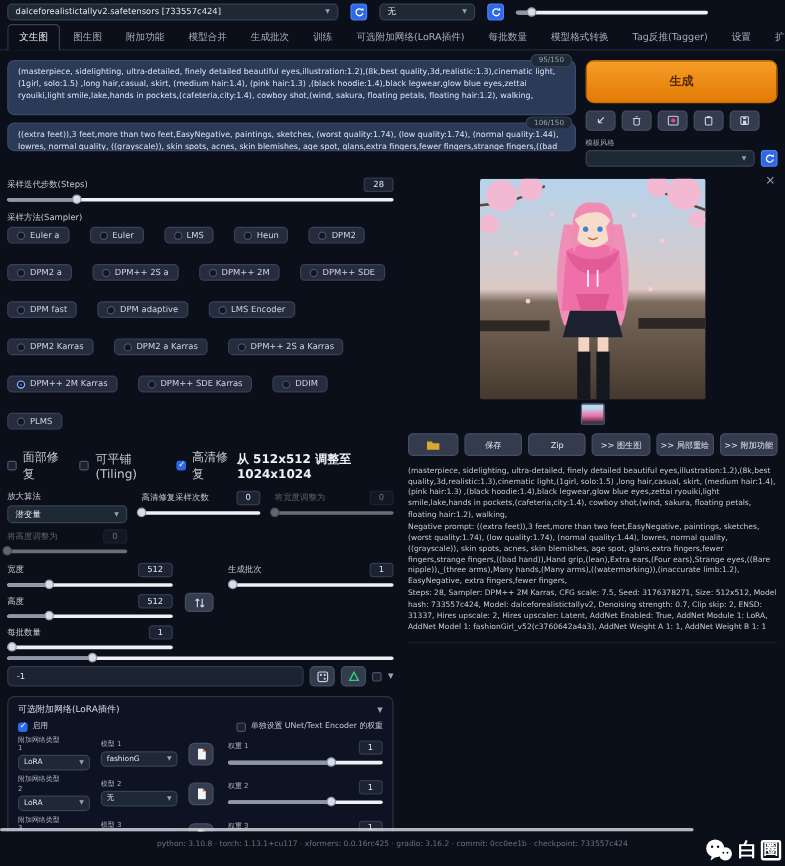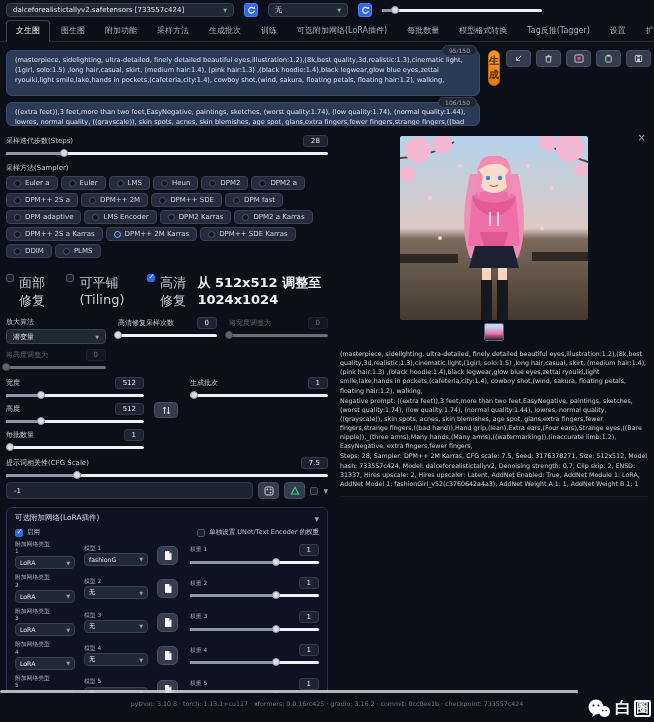--- a/index.html
+++ b/index.html
@@ -3,40 +3,40 @@
 <meta charset="utf-8">
 <style>
   *{box-sizing:border-box;margin:0;padding:0}
   body{background:#0b0f19;font-family:"DejaVu Sans","Liberation Sans",sans-serif;color:#d1d5db}
   .app{position:relative;width:654px;height:722px;background:#0b0f19;overflow:hidden}
 
   
   .topbar{display:flex;align-items:center;gap:10px;padding:3px 6px 2px;height:19px}
   .select{background:#1f2835;border:1px solid #364154;border-radius:4px;height:14px;display:flex;align-items:center;justify-content:space-between;gap:6px;padding:0 6px;font-size:7px;color:#e2e6ee;white-space:nowrap;overflow:hidden}
   .select .arrow{font-size:5px;color:#98a1b3}
-  .ckpt{width:228px}
+  .ckpt{width:276px}
   .vae{width:80px}
   .iconbtn-blue{width:14px;height:14px;border-radius:3px;background:#2d68e8;border:1px solid #4a80f0;display:flex;align-items:center;justify-content:center;flex:0 0 auto}
   .clip-slider{width:160px}
 
   
   .tabs{display:flex;align-items:flex-end;gap:2px;padding:2px 6px 0;border-bottom:1px solid #222a38;height:23px}
   .tab{font-size:8px;color:#a7adbb;padding:4px 9px 5px;cursor:default;white-space:nowrap}
   .tab.sel{color:#f1f3f7;border:1px solid #3a4254;border-bottom-color:#0b0f19;border-radius:4px 4px 0 0;background:#0b0f19;margin-bottom:-1px}
 
   
   .prompt-section{display:flex;gap:8px;padding:8px 6px 4px}
   .prompt-col{flex:1;display:flex;flex-direction:column;gap:6px}
   .ta-wrap{position:relative}
   .counter{position:absolute;top:-5px;right:3px;background:#1f2835;border:1px solid #364154;border-radius:7px;font-size:6px;color:#9aa2b2;padding:1px 6px;z-index:2}
   .textarea{width:100%;background:#2b3a57;border:1px solid #3a4a6b;border-radius:6px;color:#dce4f5;font-size:6.6px;line-height:1.5;padding:5px 8px;overflow:hidden}
   .ta-prompt{height:46px}
   .ta-neg{height:24px}
 
-  .gen-col{width:160px;display:flex;flex-direction:row;gap:6px}
+  .gen-col{width:160px;display:flex;flex-direction:column;gap:6px}
   .generate{height:36px;background:linear-gradient(#f59d28,#e27b04);border:1px solid #c66a05;border-radius:7px;color:#55280a;font-weight:bold;font-size:10px;display:flex;align-items:center;justify-content:center}
   .tools{display:flex;gap:5px}
   .tool{width:25px;height:17px;background:#333b4d;border:1px solid #454f64;border-radius:4px;display:flex;align-items:center;justify-content:center}
   .style-row{display:flex;flex-direction:column;gap:1px}
   .style-lbl{font-size:6px;color:#a7adbb}
   .style-line{display:flex;gap:5px;align-items:center}
   .style-sel{flex:1}
 
   
   .cols{display:flex;gap:12px;padding:2px 6px 0}
@@ -45,29 +45,29 @@
 
   .lbl{font-size:7px;color:#c3c9d4}
   .valbox{background:#1c2433;border:1px solid #323b4e;border-radius:3px;padding:0 7px;font-size:7px;color:#e2e6ee;min-width:18px;text-align:center;line-height:10px}
   .ctl-top{display:flex;justify-content:space-between;align-items:center;margin:3px 0 2px}
   .slider{position:relative;height:9px}
   .slider::before{content:"";position:absolute;left:0;right:0;top:3px;height:3px;background:#eef1f5;border-radius:2px}
   .slider .fill{position:absolute;left:0;top:3px;height:3px;background:#8e98a9;border-radius:2px}
   .slider .handle{position:absolute;top:0;width:8px;height:8px;background:#d9dee6;border:1px solid #8e98a9;border-radius:50%;transform:translateX(-50%)}
   .dis{opacity:.42}
 
-  .pills{display:flex;flex-wrap:wrap;gap:3px;margin:3px 0 16px}
+  .pills{display:flex;flex-wrap:wrap;gap:17px;margin:3px 0 16px}
   .pill{display:flex;align-items:center;gap:4px;background:#242c3d;border:1px solid #38415a;border-radius:4px;padding:2px 7px;font-size:7px;color:#cfd4de}
   .dot{width:7px;height:7px;border-radius:50%;background:#101624;border:1px solid #4a5268;flex:0 0 auto}
   .pill.sel .dot{background:#2d68e8;border-color:#8fb0f3;box-shadow:inset 0 0 0 1.5px #101624}
 
   .cb{width:8px;height:8px;border:1px solid #4a5468;border-radius:2px;background:#1a2130;flex:0 0 auto;position:relative}
   .cb.on{background:#2d68e8;border-color:#2d68e8}
   .cb.on::after{content:"✓";position:absolute;left:0.5px;top:-2px;font-size:7px;color:#fff}
-  .cbrow{display:flex;align-items:flex-start;gap:5px;font-size:13px;color:#c3c9d4;margin:6px 0 4px}
+  .cbrow{display:flex;align-items:center;gap:5px;font-size:10px;color:#c3c9d4;margin:6px 0 4px}
   .hires-note{color:#eef1f5;font-weight:bold}
 
   .grid3{display:grid;grid-template-columns:100px 1fr 1fr;column-gap:12px;row-gap:2px;margin-top:2px}
   .whgrid{display:grid;grid-template-columns:1fr 26px 1fr;column-gap:10px;row-gap:0;align-items:end;margin-top:2px}
   .swapbtn{width:24px;height:16px;background:#333b4d;border:1px solid #454f64;border-radius:4px;display:flex;align-items:center;justify-content:center;margin-bottom:8px}
 
   .seed-label{margin-top:5px}
   .seed-row{display:flex;align-items:center;gap:5px;margin-top:2px}
   .input{flex:1;height:17px;background:#1c2433;border:1px solid #323b4e;border-radius:4px;font-size:7px;color:#e2e6ee;display:flex;align-items:center;padding:0 7px}
   .sqbtn{width:21px;height:17px;background:#333b4d;border:1px solid #454f64;border-radius:4px;display:flex;align-items:center;justify-content:center;flex:0 0 auto}
@@ -135,21 +135,21 @@
     <div class="slider clip-slider">
         <div class="fill" style="width: 8%;"></div>
         <div class="handle" style="left: 8%;"></div>
       </div>
   </div>
 
   <div class="tabs">
       <div class="tab sel">文生图</div>
       <div class="tab">图生图</div>
       <div class="tab">附加功能</div>
-      <div class="tab">采样方法</div>
+      <div class="tab">模型合并</div>
       <div class="tab">生成批次</div>
       <div class="tab">训练</div>
       <div class="tab">可选附加网络(LoRA插件)</div>
       <div class="tab">每批数量</div>
       <div class="tab">模型格式转换</div>
       <div class="tab">Tag反推(Tagger)</div>
       <div class="tab">设置</div>
       <div class="tab">扩展</div>
     </div>
 
@@ -406,24 +406,20 @@
               <span class="lbl">每批数量</span>
               <span class="valbox">1</span>
             </div>
           <div class="slider">
               <div class="fill" style="width: 3%;"></div>
               <div class="handle" style="left: 3%;"></div>
             </div>
         </div>
       </div>
 
-      <div class="ctl-top" style="margin-top:5px">
-          <span class="lbl">提示词相关性(CFG Scale)</span>
-          <span class="valbox">7.5</span>
-        </div>
       <div class="slider">
           <div class="fill" style="width: 22%;"></div>
           <div class="handle" style="left: 22%;"></div>
         </div>
 
       <div class="seed-row">
         <div class="input">-1</div>
         <div class="sqbtn">
             <svg width="10" height="10" viewBox="0 0 10 10">
               <rect x="1" y="1" width="8" height="8" rx="1.5" fill="none" stroke="#cbd5e1"></rect>
@@ -679,20 +675,32 @@
               <circle cx="152" cy="52" r="2"></circle>
               <circle cx="60" cy="30" r="2"></circle>
               <circle cx="142" cy="92" r="2"></circle>
               <circle cx="40" cy="102" r="2"></circle>
               <circle cx="128" cy="30" r="2"></circle>
             </g>
         </svg>
         <div class="thumb"></div>
       </div>
 
+      <div class="actions">
+        <div class="abtn folderbtn">
+          <svg width="12" height="10" viewBox="0 0 14 11">
+              <path d="M1 2 h4.5 l1.5 1.6 h6 v6.4 h-12 z" fill="#d9a832"></path>
+            </svg>
+        </div>
+      <div class="abtn">保存</div>
+          <div class="abtn">Zip</div>
+          <div class="abtn">&gt;&gt; 图生图</div>
+          <div class="abtn">&gt;&gt; 局部重绘</div>
+          <div class="abtn">&gt;&gt; 附加功能</div>
+        </div>
 
       <div class="info">
         <div>(masterpiece, sidelighting, ultra-detailed, finely detailed beautiful eyes,illustration:1.2),(8k,best quality,3d,realistic:1.3),cinematic light,(1girl, solo:1.5) ,long hair,casual, skirt, (medium hair:1.4), (pink hair:1.3) ,(black hoodie:1.4),black legwear,glow blue eyes,zettai ryouiki,light smile,lake,hands in pockets,(cafeteria,city:1.4), cowboy shot,(wind, sakura, floating petals, floating hair:1.2), walking,</div>
         <div>Negative prompt: ((extra feet)),3 feet,more than two feet,EasyNegative, paintings, sketches, (worst quality:1.74), (low quality:1.74), (normal quality:1.44), lowres, normal quality, ((grayscale)), skin spots, acnes, skin blemishes, age spot, glans,extra fingers,fewer fingers,strange fingers,((bad hand)),Hand grip,(lean),Extra ears,(Four ears),Strange eyes,((Bare nipple)),_(three arms),Many hands,(Many arms),((watermarking)),(inaccurate limb:1.2), EasyNegative, extra fingers,fewer fingers,</div>
         <div>Steps: 28, Sampler: DPM++ 2M Karras, CFG scale: 7.5, Seed: 3176378271, Size: 512x512, Model hash: 733557c424, Model: dalceforealistictallyv2, Denoising strength: 0.7, Clip skip: 2, ENSD: 31337, Hires upscale: 2, Hires upscaler: Latent, AddNet Enabled: True, AddNet Module 1: LoRA, AddNet Model 1: fashionGirl_v52(c3760642a4a3), AddNet Weight A 1: 1, AddNet Weight B 1: 1</div>
         <div class="info-dim"></div>
       </div>
     </div>
   </div>
 

